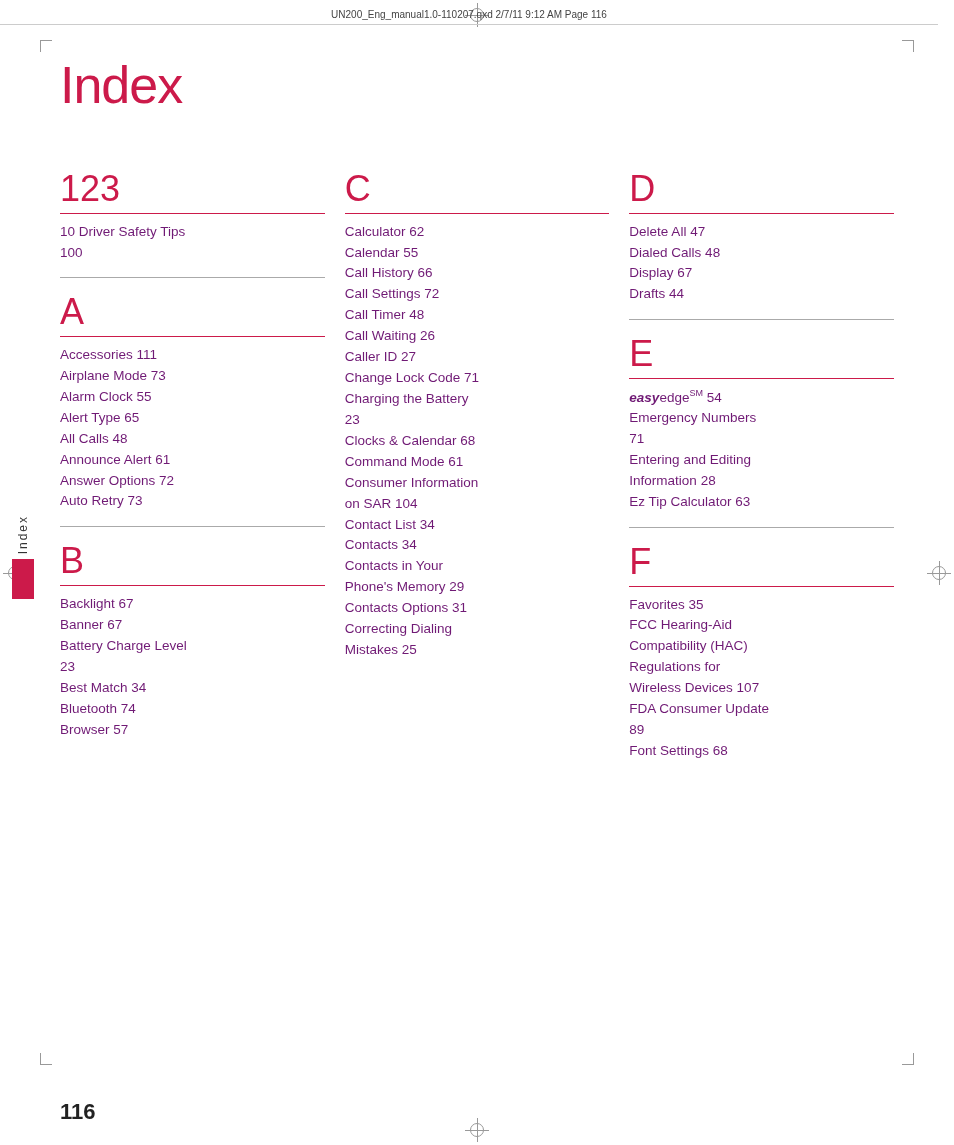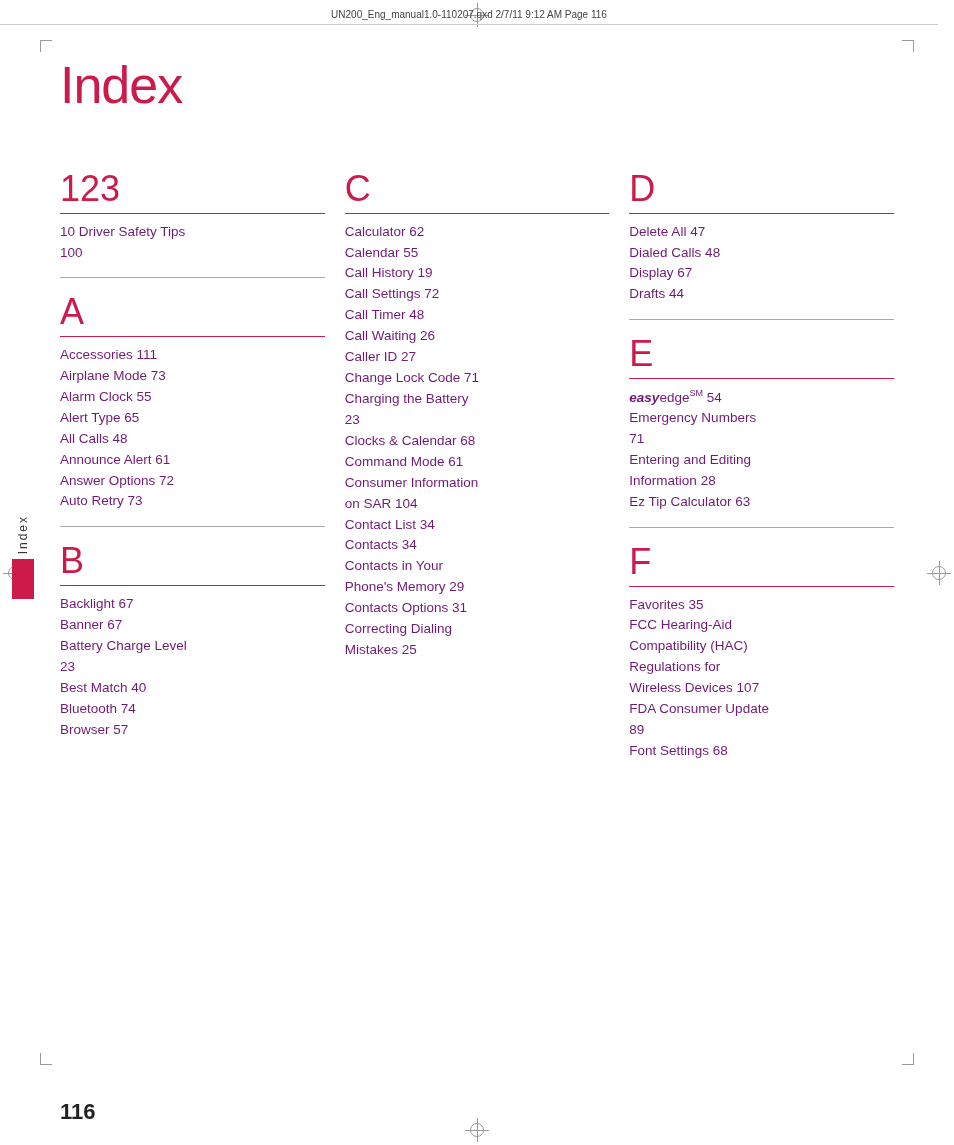--- a/index.html
+++ b/index.html
@@ -318,35 +318,35 @@
       </div>
 
       <hr class="section-divider-gray">
 
       <div class="section-block">
         <div class="section-letter">B</div>
         <hr class="section-divider">
         <div class="index-entry">Backlight 67</div>
         <div class="index-entry">Banner 67</div>
         <div class="index-entry">Battery Charge Level<br>23</div>
-        <div class="index-entry">Best Match 40</div>
+        <div class="index-entry">Best Match 34</div>
         <div class="index-entry">Bluetooth 74</div>
         <div class="index-entry">Browser 57</div>
       </div>
 
     </div>
 
     <div class="index-column">
 
       <div class="section-block">
         <div class="section-letter">C</div>
         <hr class="section-divider">
         <div class="index-entry">Calculator 62</div>
         <div class="index-entry">Calendar 55</div>
-        <div class="index-entry">Call History 19</div>
+        <div class="index-entry">Call History 66</div>
         <div class="index-entry">Call Settings 72</div>
         <div class="index-entry">Call Timer 48</div>
         <div class="index-entry">Call Waiting 26</div>
         <div class="index-entry">Caller ID 27</div>
         <div class="index-entry">Change Lock Code 71</div>
         <div class="index-entry">Charging the Battery<br>23</div>
         <div class="index-entry">Clocks &amp; Calendar 68</div>
         <div class="index-entry">Command Mode 61</div>
         <div class="index-entry">Consumer Information<br>on SAR 104</div>
         <div class="index-entry">Contact List 34</div>

